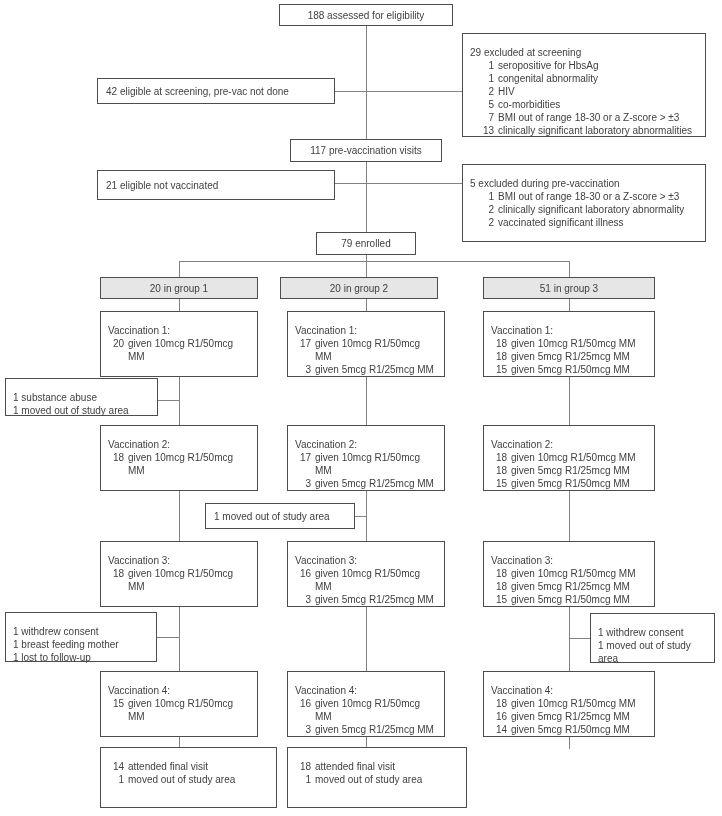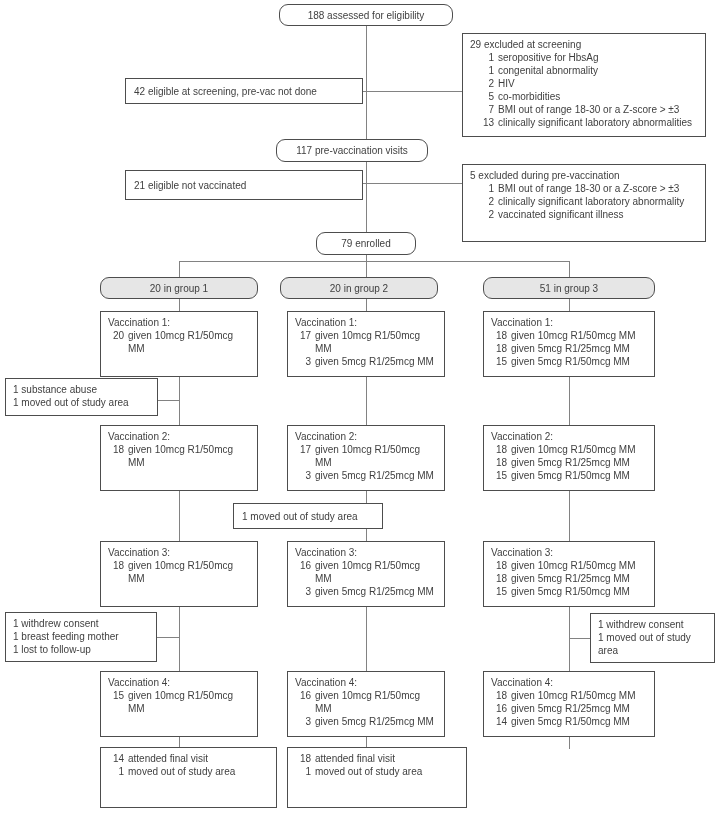--- a/index.html
+++ b/index.html
@@ -5,24 +5,24 @@
   html,body { margin:0; padding:0; background:#fff; }
   #canvas {
     position:relative; width:722px; height:816px; background:#fff;
     font-family:"Liberation Sans","DejaVu Sans",sans-serif;
     color:var(--text,#3f3f3f); overflow:hidden;
   }
   #connectors { position:absolute; left:0; top:0; }
   .box {
     position:absolute; box-sizing:border-box;
     border:1px solid var(--box-border,#4d4d4d); background:#fff;
-    font-size:10px; line-height:13px; padding:4px 7px;
+    font-size:10px; line-height:13px; padding:12px 7px;
   }
-  .center { display:flex; align-items:center; justify-content:center; text-align:center; padding:0 4px;border-radius:9px; }
-  .vcenter { display:flex; align-items:center; padding:0 8px;margin-left:28px; }
+  .center { display:flex; align-items:center; justify-content:center; text-align:center; padding:0 4px; }
+  .vcenter { display:flex; align-items:center; padding:0 8px; }
   .hdr { background:var(--header-fill,#e6e6e6); }
   .row { display:flex; }
   .num { flex:none; width:16px; text-align:right; margin-right:4px; white-space:pre; }
   .sub { margin-left:8px; }
   .sub .num { width:16px; }
 </style>
 </head>
 <body>
 
 <div id="canvas">
@@ -90,21 +90,21 @@
       <span>BMI out of range 18-30 or a Z-score &gt; ±3</span>
       </div>
     <div class="row sub">
       <span class="num">13</span>
       <span>clinically significant laboratory abnormalities</span>
       </div>
   </div>
 
   <div class="box vcenter" style="left:97px;top:78px;width:238px;height:26px">42 eligible at screening, pre-vac not done</div>
 
-  <div class="box center" style="left:276px;top:139px;width:152px;height:23px">117 pre-vaccination visits</div>
+  <div class="box center" style="left:290px;top:139px;width:152px;height:23px">117 pre-vaccination visits</div>
 
   <div class="box vcenter" style="left:97px;top:170px;width:238px;height:30px">21 eligible not vaccinated</div>
 
   <div class="box" style="left:462px;top:164px;width:244px;height:78px">
     <div>5 excluded during pre-vaccination</div>
     <div class="row sub">
       <span class="num">1</span>
       <span>BMI out of range 18-30 or a Z-score &gt; ±3</span>
       </div>
     <div class="row sub">

